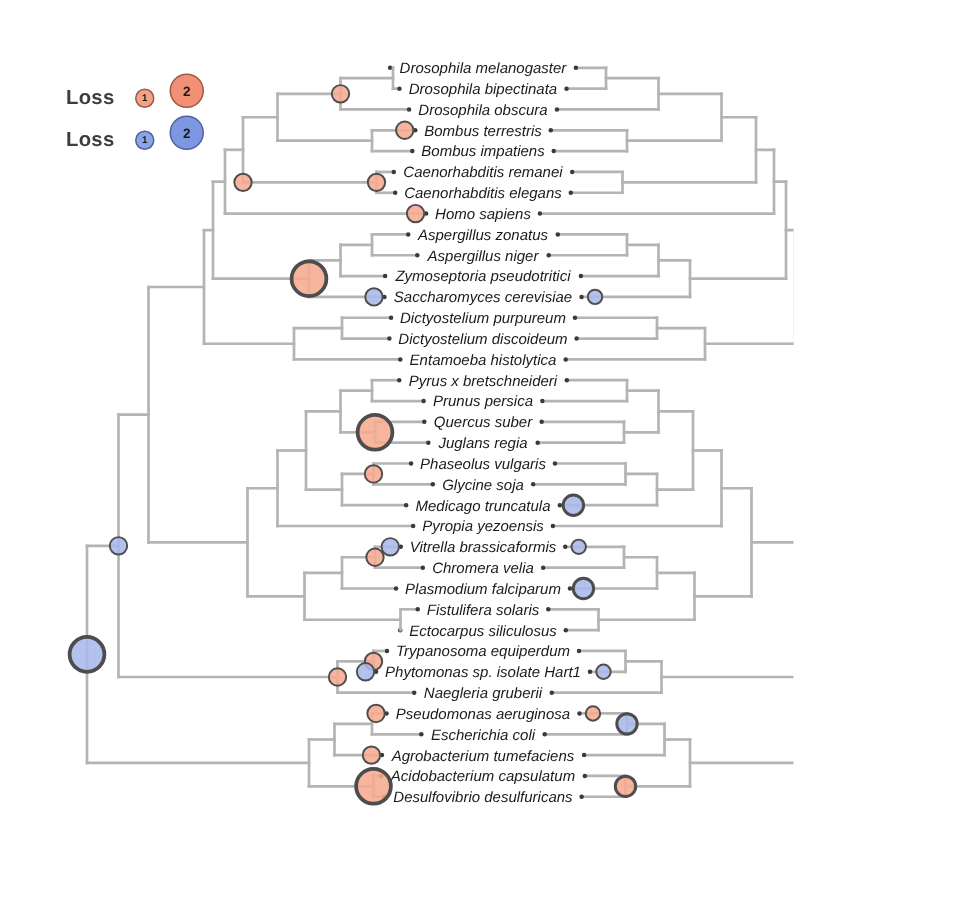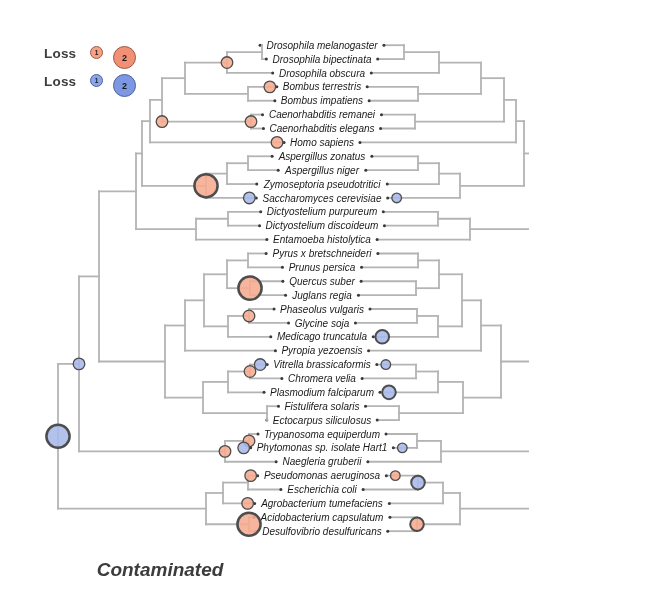--- a/index.html
+++ b/index.html
@@ -1,20 +1,20 @@
 <!DOCTYPE html>
 <html><head>
 <meta charset="utf-8">
 <style>
   html,body{margin:0;padding:0;background:#ffffff;}
   #stage{position:relative;width:529px;height:604px;background:#fff;overflow:hidden;
          font-family:"Liberation Sans", sans-serif;}
   #fig{position:absolute;left:0;top:0;}
   .legend{position:absolute;left:44px;top:46px;}
-  .legend-row{display:flex;align-items:flex-start;height:26px;margin-bottom:2px;}
+  .legend-row{display:flex;align-items:flex-end;height:26px;margin-bottom:2px;}
   .legend-label{font-size:13.5px;font-weight:bold;color:#3d3d3d;width:44px;letter-spacing:.2px;}
   .lcirc{display:inline-flex;align-items:center;justify-content:center;border-radius:50%;
          font-weight:bold;color:#1b1b1b;box-sizing:border-box;}
   .lcirc.small{width:13px;height:13px;font-size:6.5px;margin-left:2px;}
   .lcirc.big{width:23px;height:23px;font-size:9px;margin-left:10px;}
   .lcirc.loss{border:1px solid #9c5a45;}
   .lcirc.gain{border:1px solid #50619c;}
   .caption{position:absolute;top:559px;transform:translateX(-50%);
            font-size:19px;font-weight:bold;font-style:italic;color:#3c3c3c;white-space:nowrap;}
   #caption-left{left:160px;}
@@ -380,15 +380,14 @@
       <span class="lcirc small loss" id="lc-loss-1" style="background: rgb(244, 161, 134);">1</span>
       <span class="lcirc big loss" id="lc-loss-2" style="background: rgb(242, 144, 117);">2</span>
     </div>
     <div class="legend-row">
       <span class="legend-label">Loss</span>
       <span class="lcirc small gain" id="lc-gain-1" style="background: rgb(139, 166, 232);">1</span>
       <span class="lcirc big gain" id="lc-gain-2" style="background: rgb(125, 151, 226);">2</span>
     </div>
   </div>
 
-  <div class="caption" id="caption-left">Contaminated</div>
 
 </div>
 
 </body></html>

